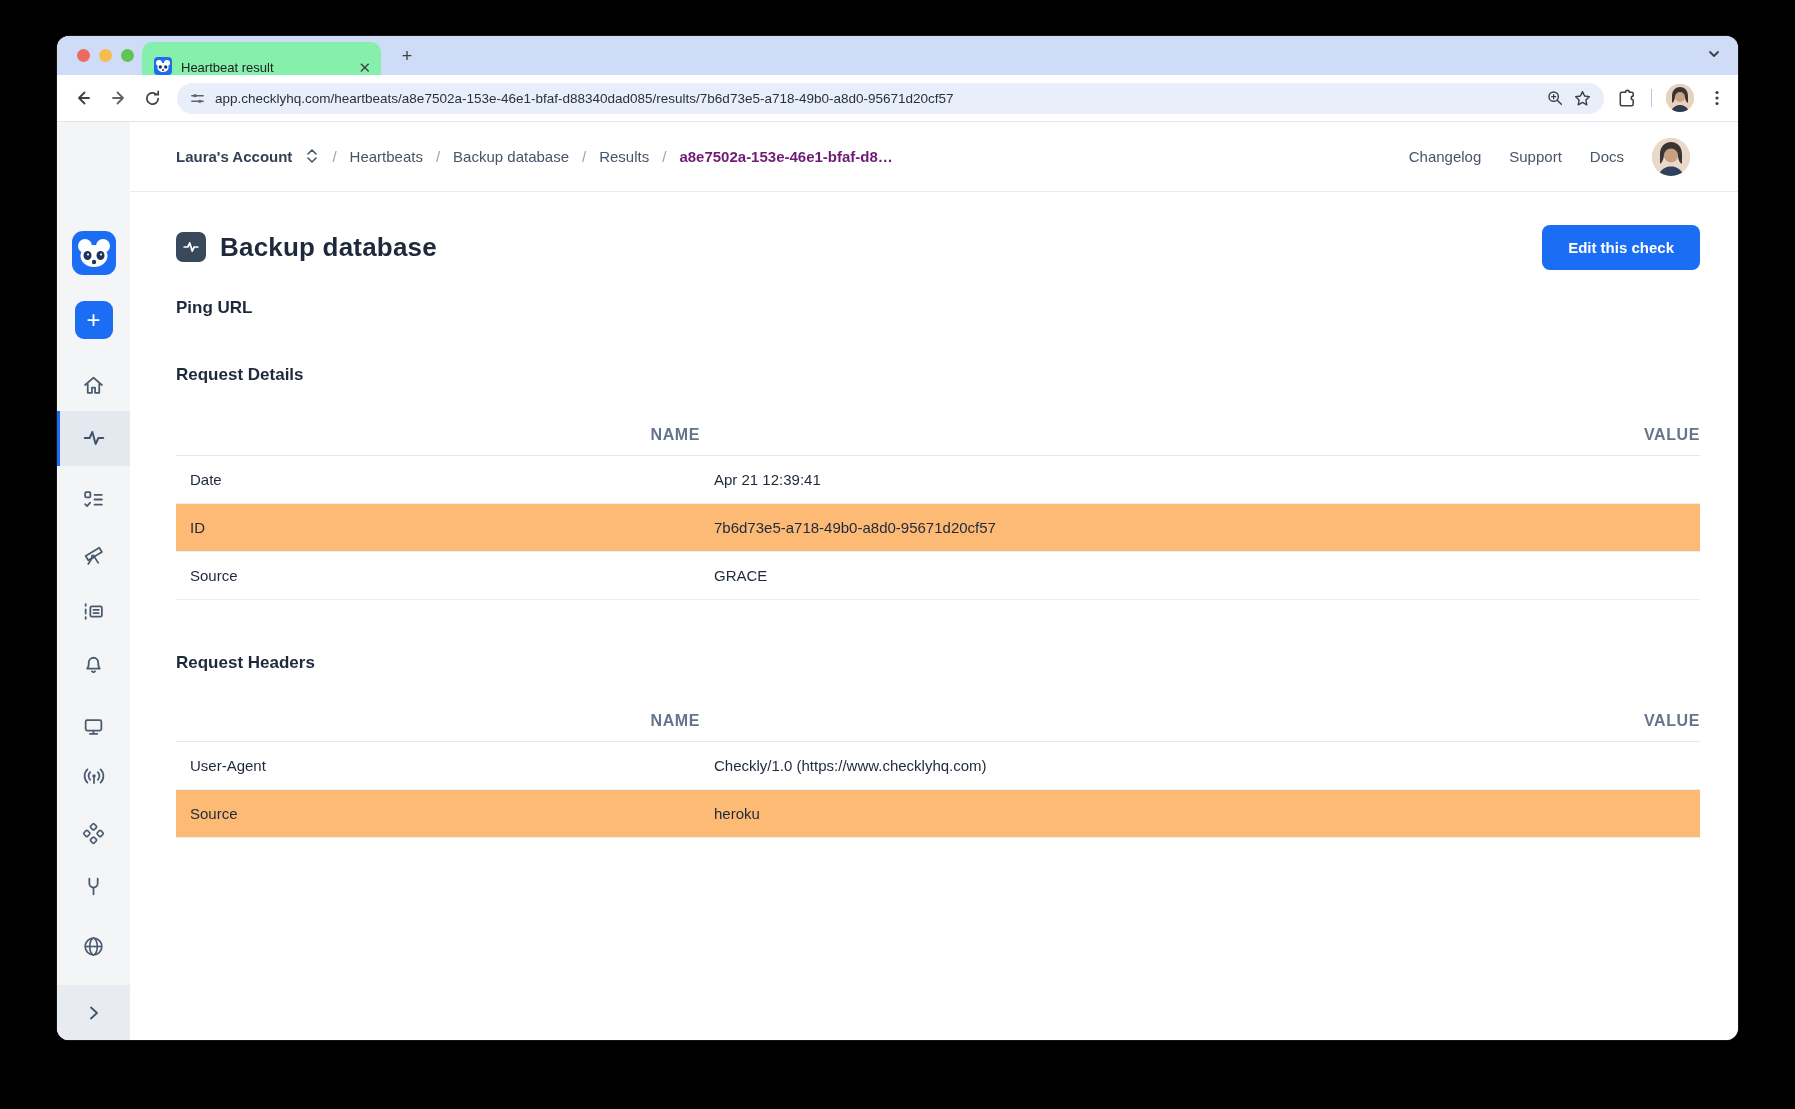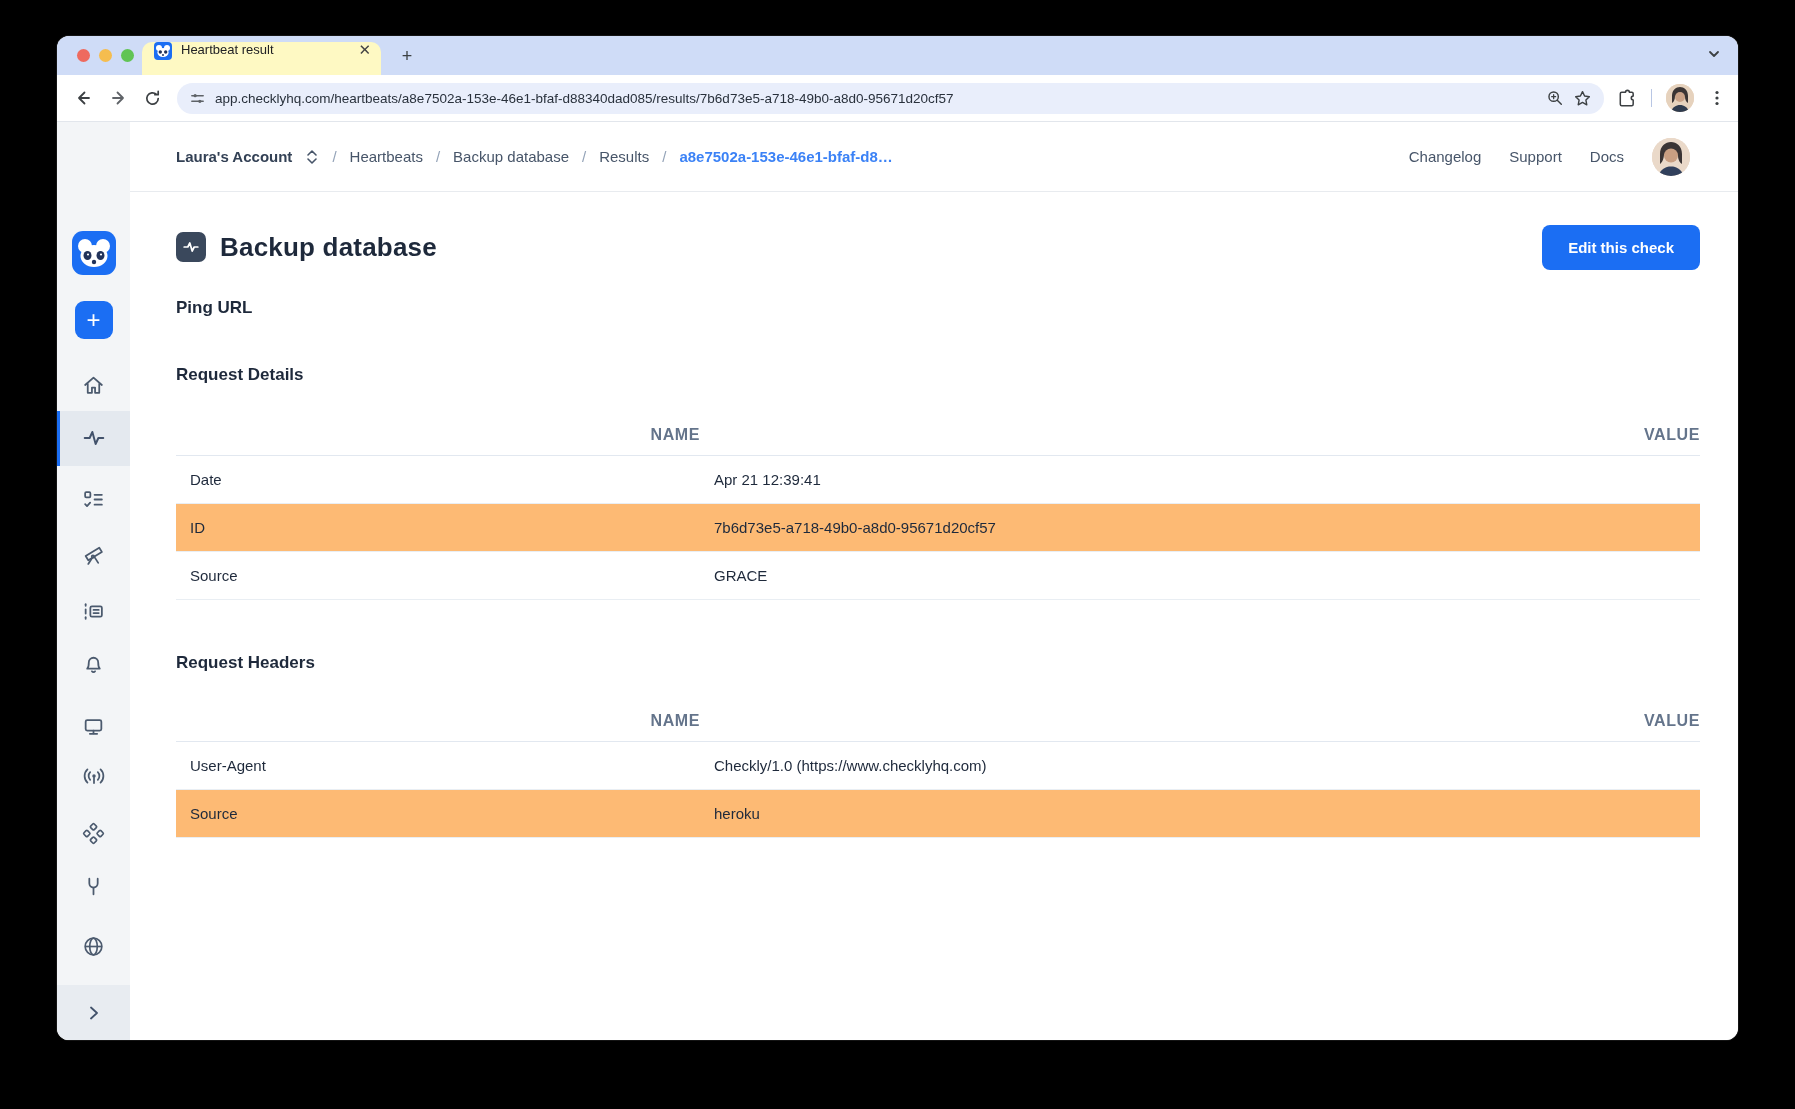--- a/index.html
+++ b/index.html
@@ -6,22 +6,22 @@
   html,body { width:1795px; height:1109px; background:#000; font-family:"Liberation Sans",sans-serif; overflow:hidden; }
 
   .window { position:absolute; left:57px; top:36px; width:1681px; height:1004px;
             border-radius:12px; overflow:hidden; background:#fff; box-shadow:0 0 0 1px rgba(255,255,255,.08); }
 
   
   .tabstrip { position:relative; height:39px; background:#cfdcf7; }
   .traffic { position:absolute; left:20px; top:13px; display:flex; gap:9px; }
   .traffic span { width:13px; height:13px; border-radius:50%; display:block; }
   .t-red{background:#ee6a5f;} .t-yellow{background:#f5bd4f;} .t-green{background:#61c454;}
-  .tab { position:absolute; left:85px; top:6px; width:239px; height:33px; background:#fef9c3;
-         border-radius:10px 10px 0 0; display:flex; align-items:flex-start; padding:0 10px 0 12px; gap:9px; }
+  .tab { position:absolute; left:85px; top:6px; width:239px; height:33px; background:#86efac;
+         border-radius:10px 10px 0 0; display:flex; align-items:flex-end; padding:0 10px 0 12px; gap:9px; }
   .favicon { width:18px; height:18px; border-radius:4px; background:#1b6ef3; position:relative; flex:0 0 auto; }
   .tab-title { font-size:13px; color:#202124; flex:1; white-space:nowrap; overflow:hidden; }
   .tab-close { font-size:15px; color:#444; cursor:default; line-height:1; }
   .newtab { position:absolute; left:338px; top:8px; width:24px; height:24px; font-size:18px; color:#3c4043;
             display:flex; align-items:center; justify-content:center; }
   .strip-chev { position:absolute; right:16px; top:10px; color:#3c4043; }
 
   
   .toolbar { height:47px; background:#fff; border-bottom:1px solid #e2e6ec; display:flex; align-items:center; padding:0 12px 0 10px; }
   .nav-ic { width:34px; height:34px; display:flex; align-items:center; justify-content:center; flex:0 0 auto; }
@@ -39,25 +39,25 @@
   .s-active-bg { position:absolute; left:0; top:289px; width:73px; height:55px; background:#e4e9ef; }
   .s-active-bar { position:absolute; left:0; top:289px; width:3px; height:55px; background:#1b6ef3; }
   .logo-sq { width:44px; height:44px; border-radius:11px; background:#1b6ef3; position:relative; }
   .plus-sq { width:38px; height:38px; border-radius:9px; background:#1b6ef3; color:#fff; font-size:24px; font-weight:400;
              display:flex; align-items:center; justify-content:center; }
   .s-bottom { position:absolute; left:0; bottom:0; width:73px; height:55px; background:#e8ecf1;
               display:flex; align-items:center; justify-content:center; }
 
   .mainarea { flex:1; display:flex; flex-direction:column; background:#fff; min-width:0; }
   .topbar { height:70px; border-bottom:1px solid #e8ebef; display:flex; align-items:center; padding:0 48px 0 46px; flex:0 0 auto; }
-  .crumbs { display:flex; align-items:center; gap:13px; font-size:15px; }
+  .crumbs { display:flex; gap:13px; font-size:15px; }
   .crumb-account { color:#334155; font-weight:700; }
   .crumb-sep { color:#94a3b8; }
   .crumb-link { color:#475569; }
-  .crumb-cur { color:#3b82f6; font-weight:700; }
+  .crumb-cur { color:#701a75; font-weight:700; }
   .top-links { margin-left:auto; display:flex; align-items:center; gap:28px; font-size:15px; color:#475569; }
   .user-avatar { width:38px; height:38px; border-radius:50%; background:#e9d6c6; overflow:hidden; position:relative; margin-left:28px; }
 
   .content { padding:32px 0 0 46px; }
   .content-inner { width:1524px; }
 
   .title-row { height:46px; display:flex; align-items:center; gap:14px; }
   .h-icon { width:30px; height:30px; border-radius:7px; background:#3a485c; display:flex; align-items:center; justify-content:center; }
   h1 { font-size:26px; font-weight:700; color:#1e293b; letter-spacing:.2px; }
   .edit-btn { margin-left:auto; height:45px; padding:0 26px; background:#1b6ef3; color:#fff; border:none;

